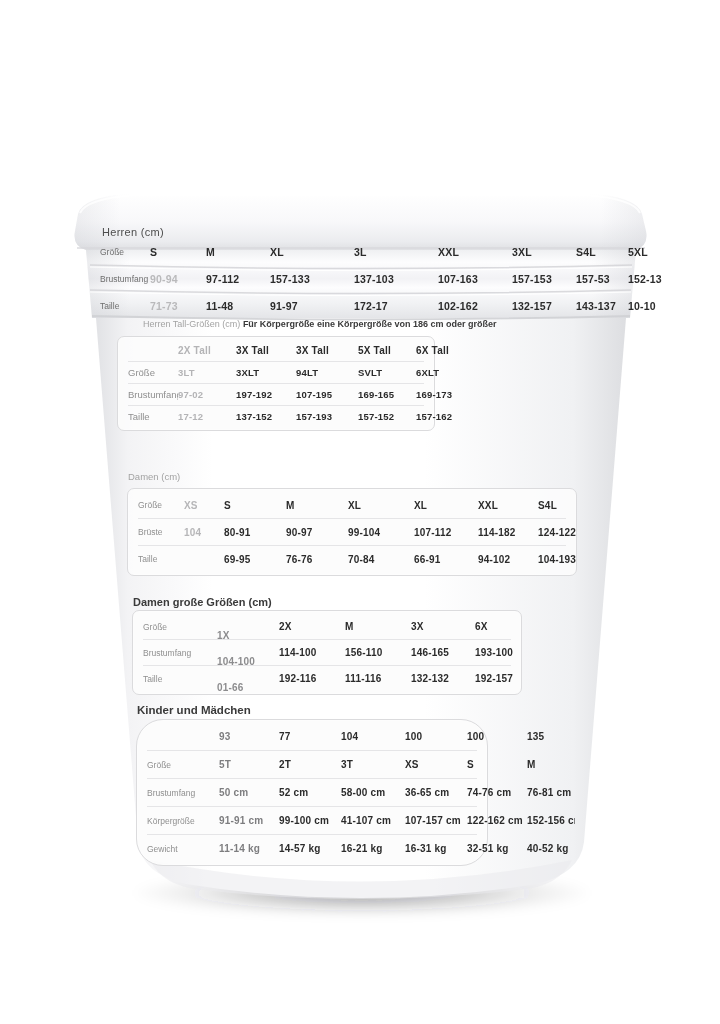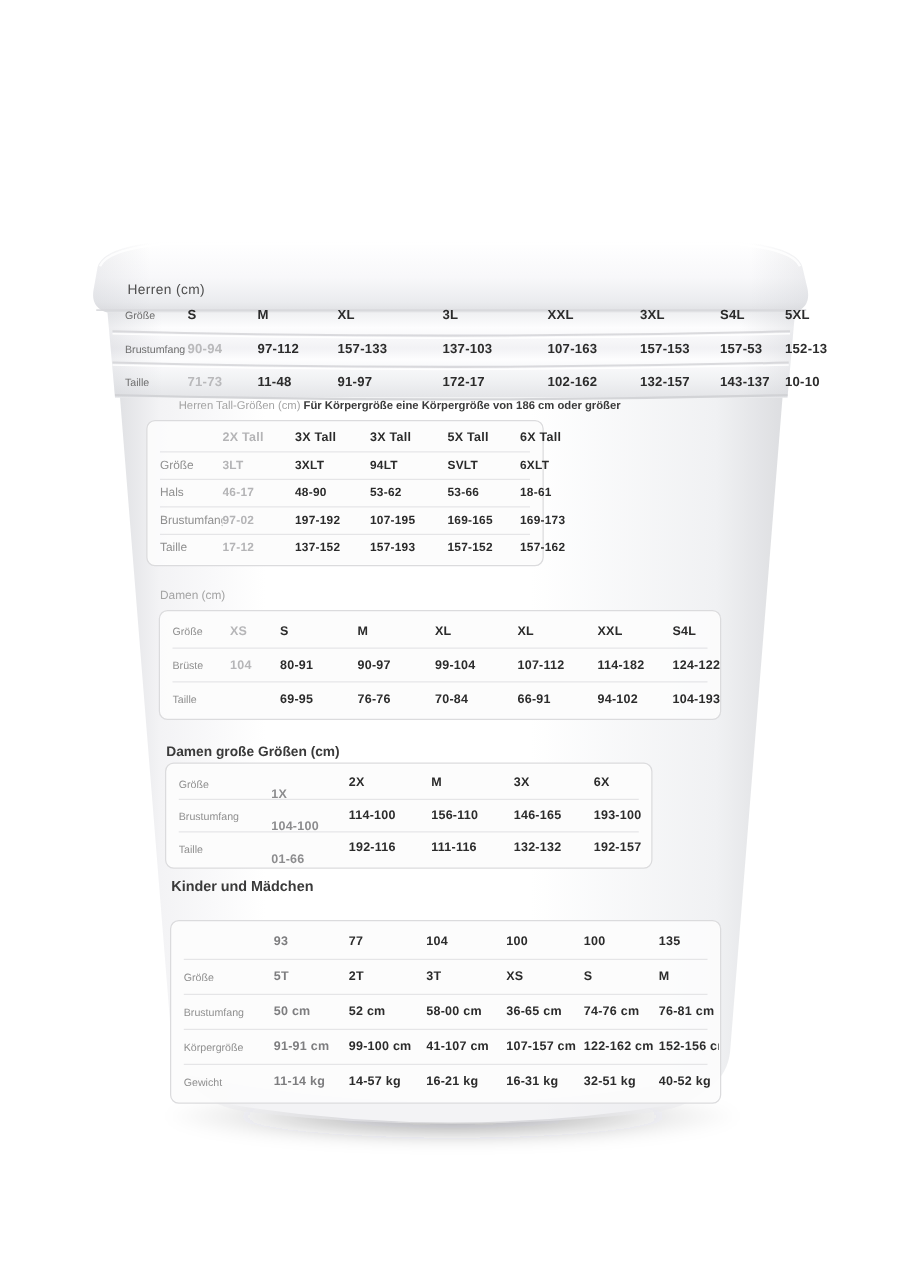--- a/index.html
+++ b/index.html
@@ -181,28 +181,20 @@
         </div>
         <div class="trow">
           <div class="tcell">Größe</div>
           <div class="tcell">3LT</div>
           <div class="tcell">3XLT</div>
           <div class="tcell">94LT</div>
           <div class="tcell">SVLT</div>
           <div class="tcell">6XLT</div>
         </div>
         <div class="trow">
-          <div class="tcell">Hals</div>
-          <div class="tcell">46-17</div>
-          <div class="tcell">48-90</div>
-          <div class="tcell">53-62</div>
-          <div class="tcell">53-66</div>
-          <div class="tcell">18-61</div>
-        </div>
-        <div class="trow">
           <div class="tcell">Brustumfang</div>
           <div class="tcell">97-02</div>
           <div class="tcell">197-192</div>
           <div class="tcell">107-195</div>
           <div class="tcell">169-165</div>
           <div class="tcell">169-173</div>
         </div>
         <div class="trow">
           <div class="tcell">Taille</div>
           <div class="tcell">17-12</div>
@@ -269,21 +261,21 @@
           <div class="tcell">Taille</div>
           <div class="tcell">01-66</div>
           <div class="tcell">192-116</div>
           <div class="tcell">111-116</div>
           <div class="tcell">132-132</div>
           <div class="tcell">192-157</div>
         </div>
       </div>
 
     <div class="sec-title title-bold" style="left:137px;top:704px;font-size:11.5px;">Kinder und Mädchen</div>
-    <div class="ptable boxed t5" style="left:136px;top:736px;width:441px;">
+    <div class="ptable boxed t5" style="left:136px;top:719px;width:352px;border-radius:27px;">
         <div class="trow">
           <div class="tcell"></div>
           <div class="tcell">93</div>
           <div class="tcell">77</div>
           <div class="tcell">104</div>
           <div class="tcell">100</div>
           <div class="tcell">100</div>
           <div class="tcell">135</div>
         </div>
         <div class="trow">

